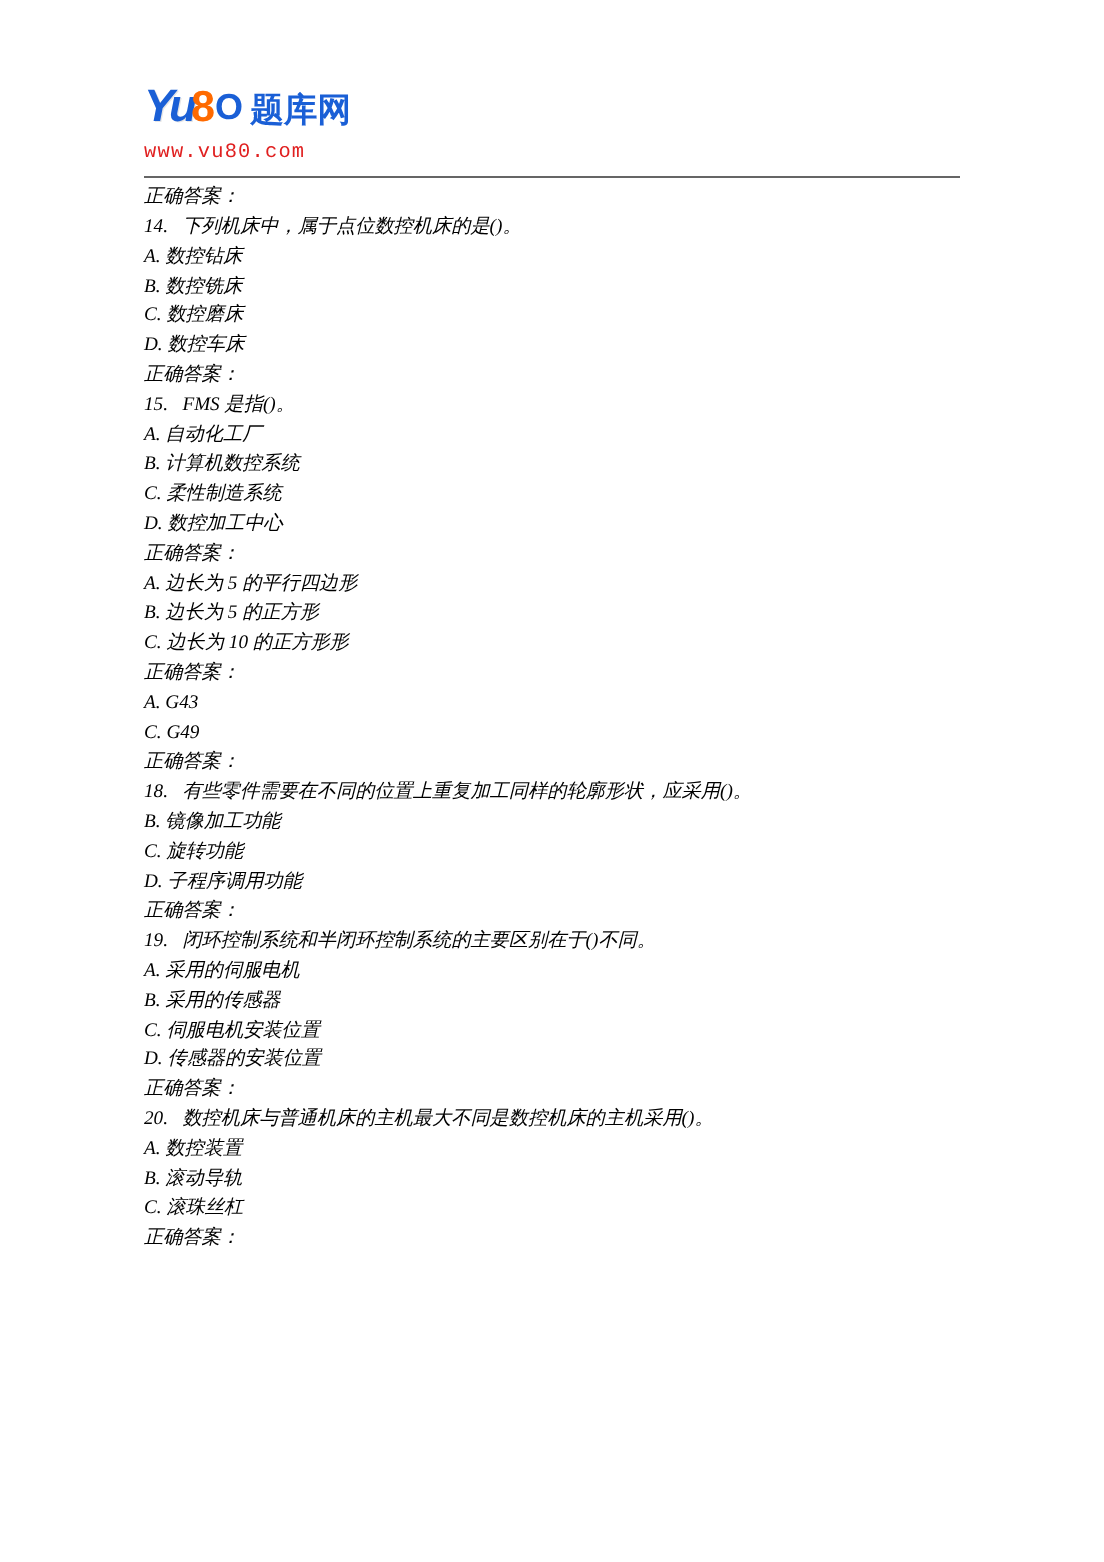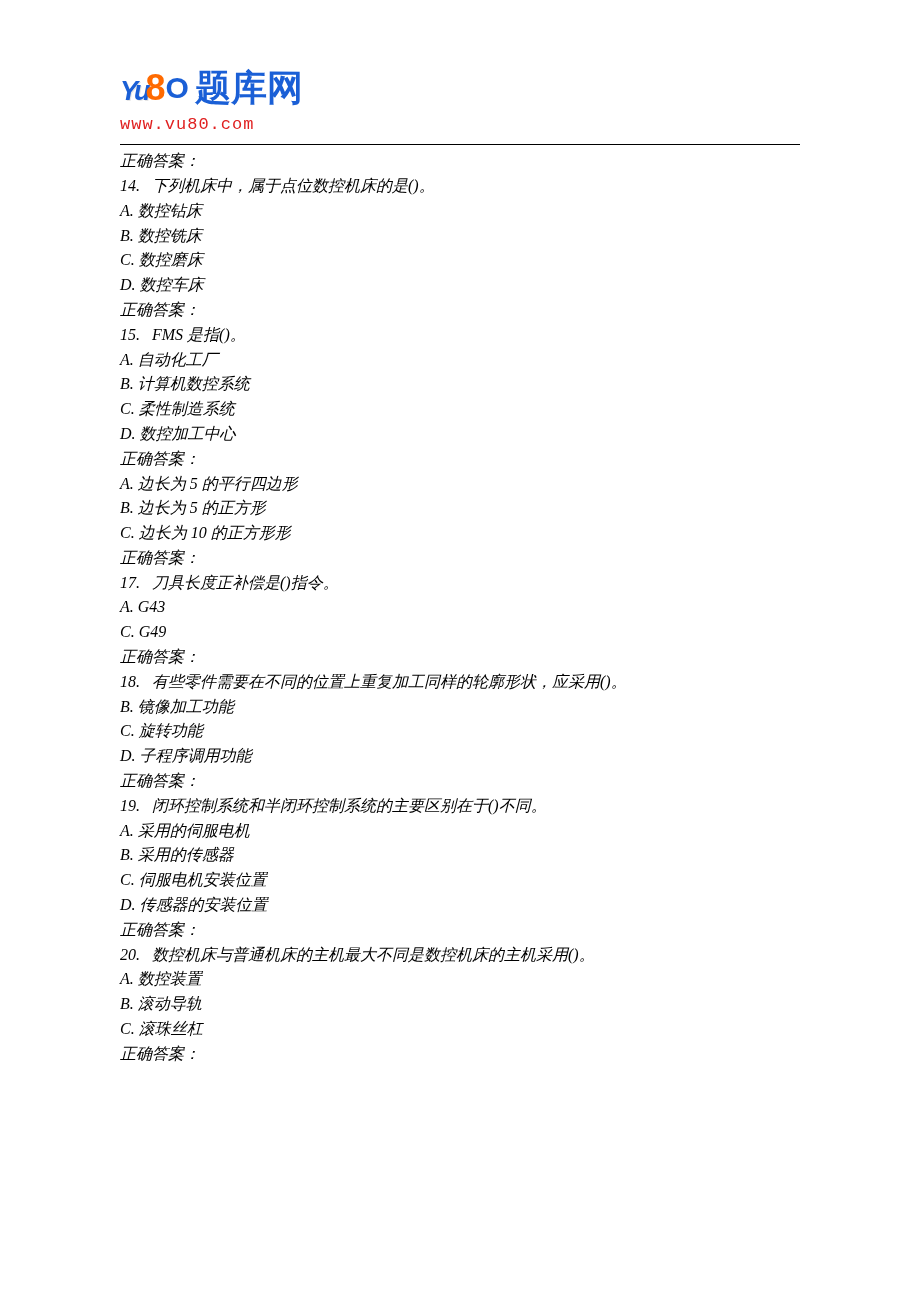--- a/index.html
+++ b/index.html
@@ -21,21 +21,21 @@
   }
   .logo-top {
     display: flex;
     align-items: baseline;
     gap: 2px;
   }
   .logo-yu {
     font-family: Arial, sans-serif;
     font-weight: bold;
     font-style: italic;
-    font-size: 27px;
+    font-size: 38px;
     color: #1a5fd6;
     text-shadow: 1px 1px 0 rgba(0,0,0,0.1);
     letter-spacing: -3px;
   }
   .logo-8 {
     font-family: Arial, sans-serif;
     font-weight: bold;
     font-size: 36px;
     color: #ff6a00;
     margin-left: -4px;
@@ -45,21 +45,21 @@
     font-weight: bold;
     font-size: 30px;
     color: #1a5fd6;
     margin-left: -2px;
     position: relative;
     top: -2px;
   }
   .logo-cn {
     font-family: "SimHei", sans-serif;
     font-weight: bold;
-    font-size: 36px;
+    font-size: 28px;
     color: #1a5fd6;
     margin-left: 4px;
   }
   .logo-url {
     font-family: Liberation Mono, monospace;
     font-size: 17px;
     color: #e02020;
     letter-spacing: 1px;
     margin-top: -4px;
   }
@@ -105,21 +105,20 @@
       <p class="line">15.   FMS 是指()。</p>
       <p class="line">A. 自动化工厂</p>
       <p class="line">B. 计算机数控系统</p>
       <p class="line">C. 柔性制造系统</p>
       <p class="line">D. 数控加工中心</p>
       <p class="line">正确答案：</p>
       <p class="line">A. 边长为 5 的平行四边形</p>
       <p class="line">B. 边长为 5 的正方形</p>
       <p class="line">C. 边长为 10 的正方形形</p>
       <p class="line">正确答案：</p>
-      <p class="line">17.   刀具长度正补偿是()指令。</p>
       <p class="line">A. G43</p>
       <p class="line">C. G49</p>
       <p class="line">正确答案：</p>
       <p class="line">18.   有些零件需要在不同的位置上重复加工同样的轮廓形状，应采用()。</p>
       <p class="line">B. 镜像加工功能</p>
       <p class="line">C. 旋转功能</p>
       <p class="line">D. 子程序调用功能</p>
       <p class="line">正确答案：</p>
       <p class="line">19.   闭环控制系统和半闭环控制系统的主要区别在于()不同。</p>
       <p class="line">A. 采用的伺服电机</p>

